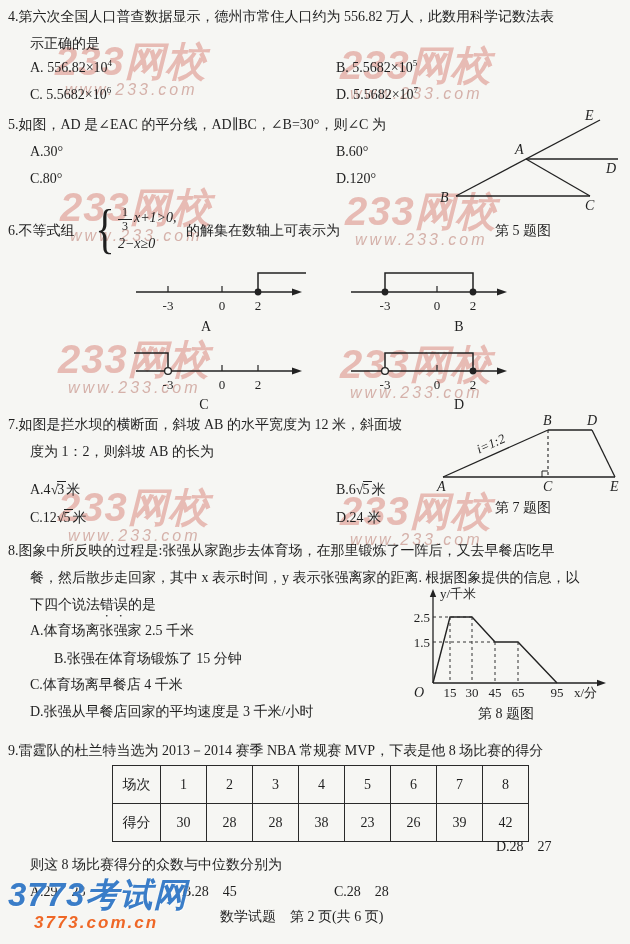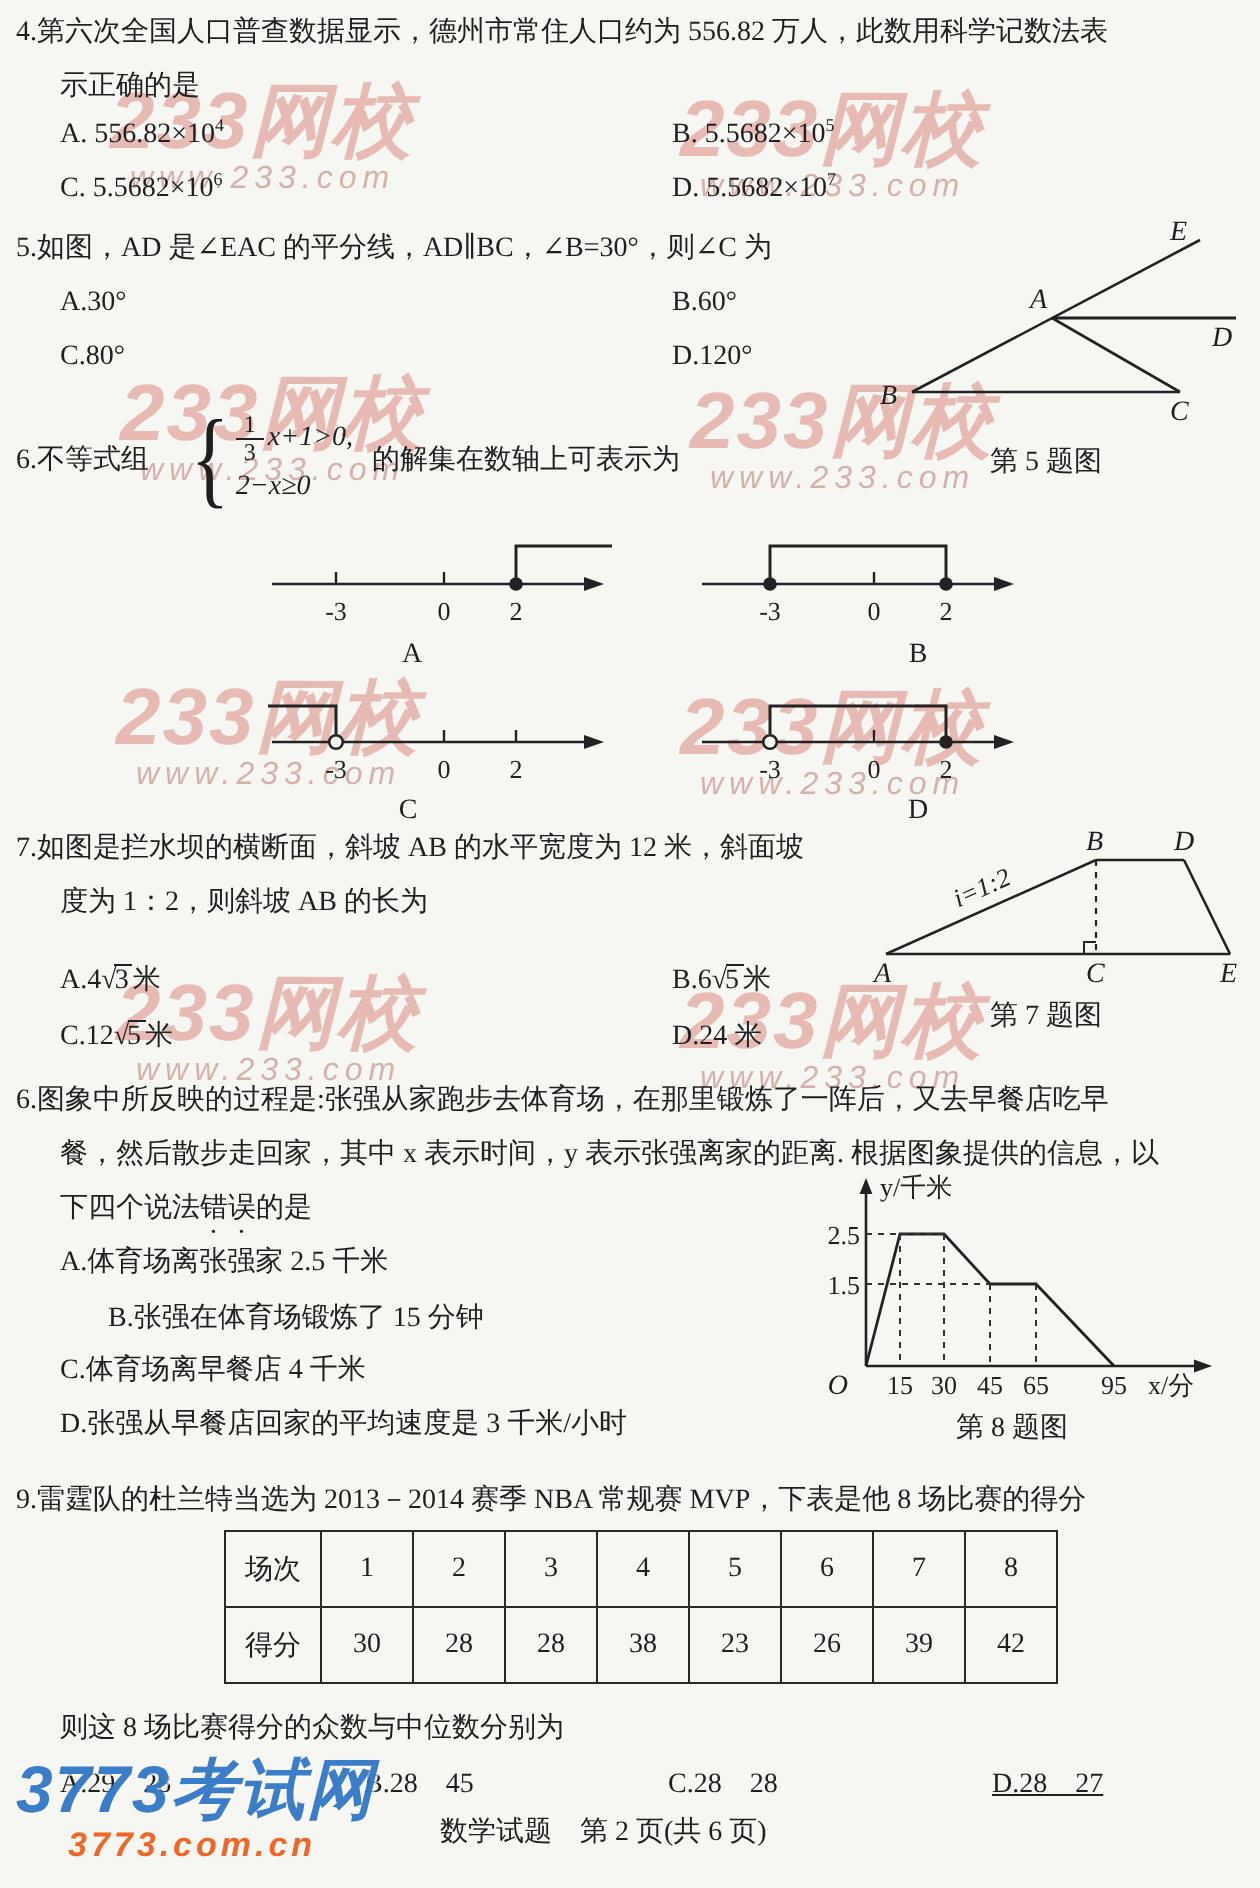--- a/index.html
+++ b/index.html
@@ -163,21 +163,21 @@
     <polyline points="107,64 107,58 113,58" fill="none" stroke="#222" stroke-width="1"></polyline>
     <text x="42" y="37" font-size="13" font-style="italic" transform="rotate(-24 52 34)">i=1:2</text>
     <text x="2" y="78" font-size="14" font-style="italic">A</text>
     <text x="108" y="12" font-size="14" font-style="italic">B</text>
     <text x="152" y="12" font-size="14" font-style="italic">D</text>
     <text x="108" y="78" font-size="14" font-style="italic">C</text>
     <text x="175" y="78" font-size="14" font-style="italic">E</text>
   </svg>
   <div class="abs cap" style="left:495px;top:499px;">第 7 题图</div>
 
-  <div class="abs txt" style="left:8px;top:542px;">6.图象中所反映的过程是:张强从家跑步去体育场，在那里锻炼了一阵后，又去早餐店吃早</div>
+  <div class="abs txt" style="left:8px;top:542px;">8.图象中所反映的过程是:张强从家跑步去体育场，在那里锻炼了一阵后，又去早餐店吃早</div>
   <div class="abs txt" style="left:30px;top:569px;">餐，然后散步走回家，其中 x 表示时间，y 表示张强离家的距离. 根据图象提供的信息，以</div>
   <div class="abs txt" style="left:30px;top:596px;"><span>下四个说法</span><span class="emph">错误</span><span>的是</span></div>
   <div class="abs opt" style="left:30px;top:622px;">A.体育场离张强家 2.5 千米</div>
   <div class="abs opt" style="left:30px;top:650px;margin-left:24px;">B.张强在体育场锻炼了 15 分钟</div>
   <div class="abs opt" style="left:30px;top:676px;">C.体育场离早餐店 4 千米</div>
   <div class="abs opt" style="left:30px;top:703px;">D.张强从早餐店回家的平均速度是 3 千米/小时</div>
 
   <svg style="left:402px;top:582px;" width="228" height="122" viewBox="0 0 228 122">
     <line x1="31" y1="12" x2="31" y2="101" stroke="#222" stroke-width="1.3"></line>
     <polygon points="31,7 27.8,15 34.2,15" fill="#222"></polygon>
@@ -227,21 +227,21 @@
       <td class="cv">26</td>
       <td class="cv">39</td>
       <td class="cv">42</td>
     </tr>
   </tbody>
     </table>
   <div class="abs txt" style="left:30px;top:856px;">则这 8 场比赛得分的众数与中位数分别为</div>
   <div class="abs opt" style="left:30px;top:883px;">A.29　28</div>
   <div class="abs opt" style="left:182px;top:883px;">B.28　45</div>
   <div class="abs opt" style="left:334px;top:883px;">C.28　28</div>
-  <div class="abs opt" style="left:496px;top:883px;text-decoration:underline;">D.28　27</div>
+  <div class="abs opt" style="left:496px;top:838px;">D.28　27</div>
 
   <div class="abs txt" style="left:220px;top:908px;">数学试题　第 2 页(共 6 页)</div>
 
   <div class="wm3773" style="left:8px;top:878px;">
     <span class="brand">3773考试网</span>
     <span class="url">3773.com.cn</span>
   </div>
 
 </div>
 

